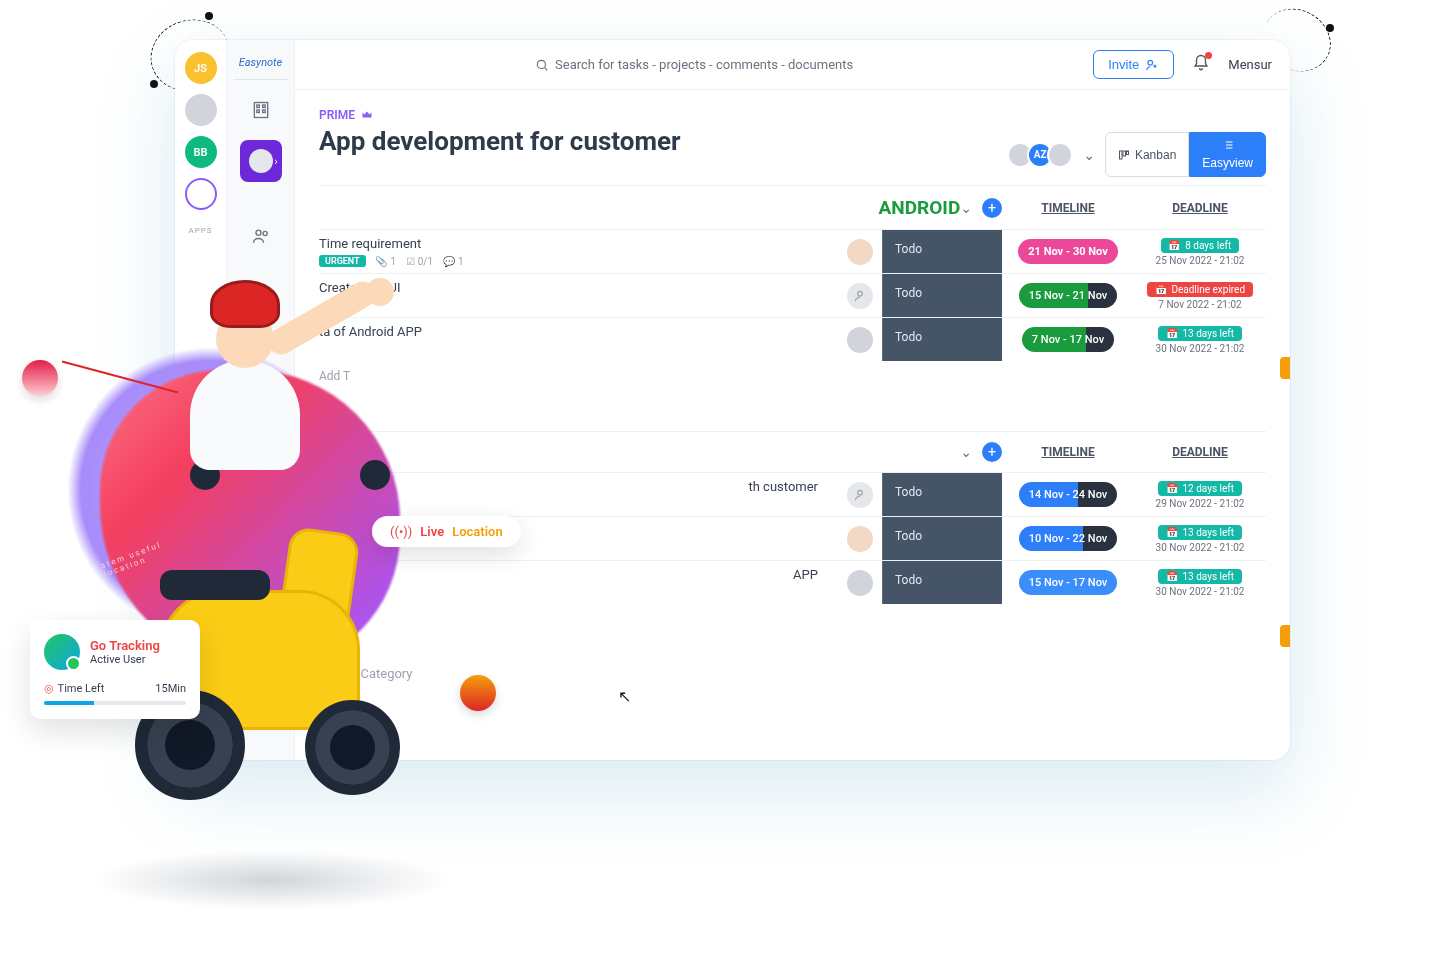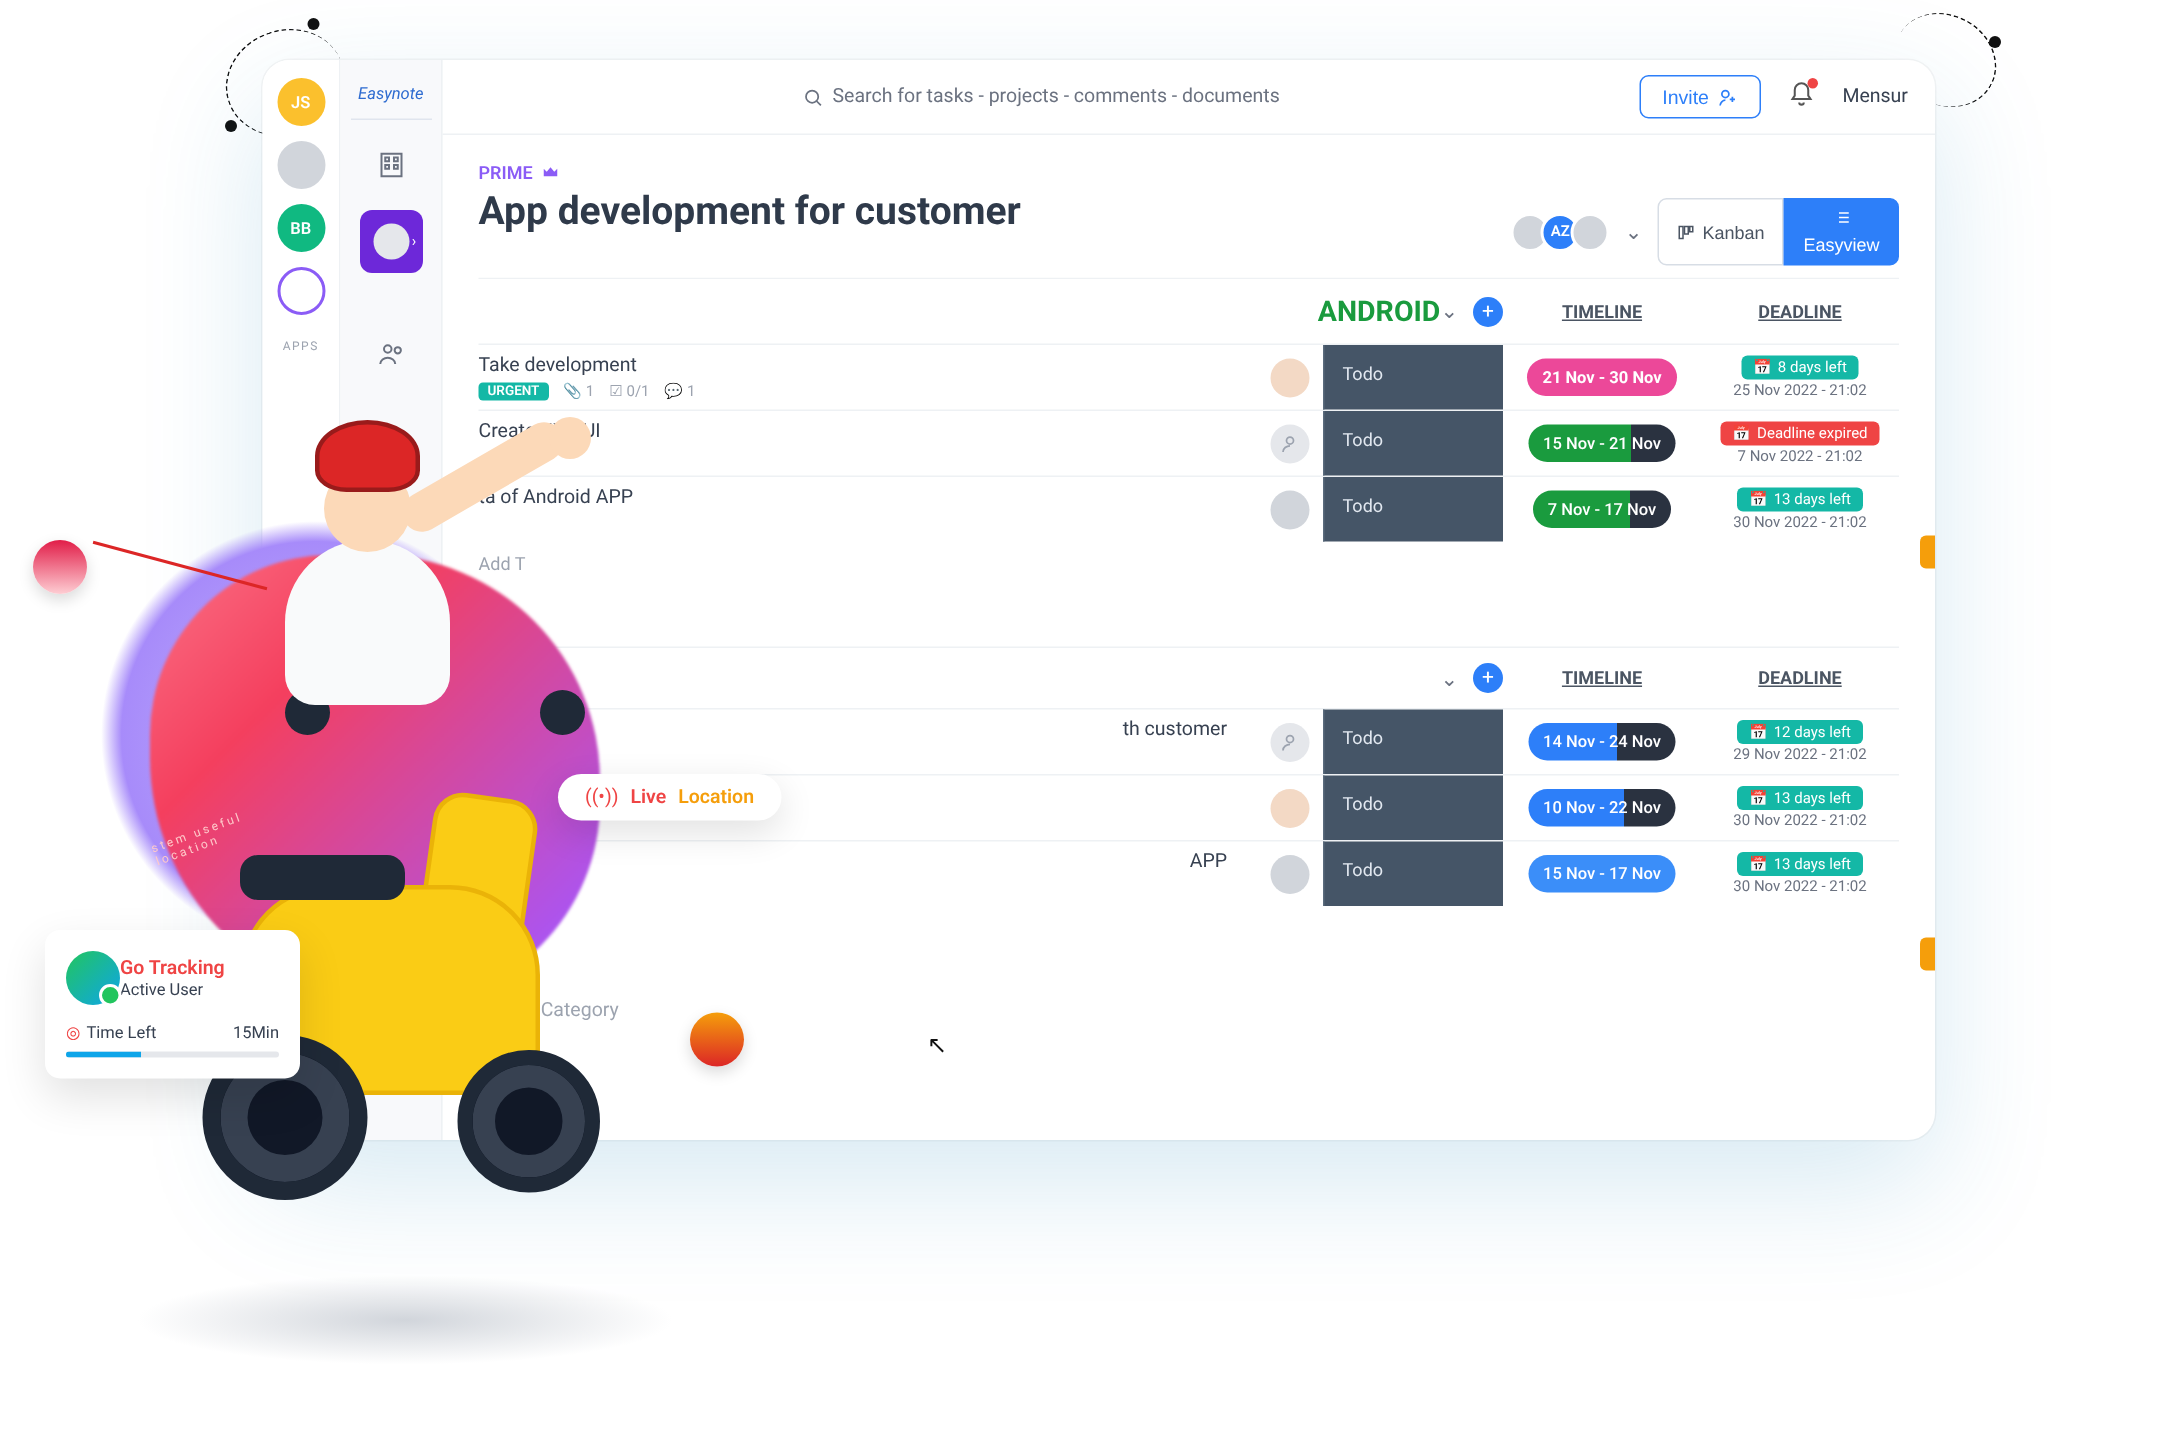--- a/index.html
+++ b/index.html
@@ -166,21 +166,21 @@
   }
   .live-pill .sig{color:#ef4444;}
   .live-pill .t1{color:#ef4444;font-weight:600;}
   .live-pill .t2{color:#f59e0b;font-weight:600;}
   .card-track{
     position:absolute; left:30px; top:620px; width:170px;
     background:#fff;border-radius:10px;padding:14px;
     box-shadow:0 12px 30px rgba(0,0,0,0.12);
     z-index:20;
   }
-  .card-track .hd{display:flex;gap:0;align-items:center;}
+  .card-track .hd{display:flex;gap:10px;align-items:center;}
   .card-track .av2{width:36px;height:36px;border-radius:50%;background:linear-gradient(135deg,#22c55e,#0ea5e9);position:relative;}
   .card-track .av2::after{content:"";position:absolute;right:-1px;bottom:-1px;width:11px;height:11px;background:#22c55e;border:2px solid #fff;border-radius:50%;}
   .ct-title{font-size:13px;font-weight:600;color:#ef4444;}
   .ct-sub{font-size:11px;color:#374151;}
   .ct-row{display:flex;justify-content:space-between;font-size:11px;color:#374151;margin-top:12px;align-items:center;}
   .ct-bar{height:4px;background:#e5e7eb;border-radius:4px;margin-top:6px;overflow:hidden;}
   .ct-bar>div{height:100%;width:35%;background:#0ea5e9;}
   .float-av{position:absolute;width:36px;height:36px;border-radius:50%;box-shadow:0 4px 10px rgba(0,0,0,0.15);}
   .fa1{left:22px;top:360px;background:linear-gradient(#e11d48,#fecdd3);z-index:20;}
   .fa2{left:460px;top:675px;background:linear-gradient(#f59e0b,#dc2626);z-index:20;}
@@ -308,21 +308,21 @@
         <div class="sec-actions">
           <span class="chev-down">⌄</span>
           <div class="plus-btn">+</div>
         </div>
         <div class="col-head">TIMELINE</div>
         <div class="col-head">DEADLINE</div>
       </div>
 
       <div class="row">
         <div class="task-cell">
-          <div>Take development</div>
+          <div>Time requirement</div>
           <div class="task-meta">
             <span class="badge-urgent">URGENT</span>
             <span>📎 <span>1</span></span>
             <span>☑ <span>0/1</span></span>
             <span>💬 <span>1</span></span>
           </div>
         </div>
         <div class="assignee-cell">
             <div class="assignee" style="background:#f3d9c5"></div>
           </div>

